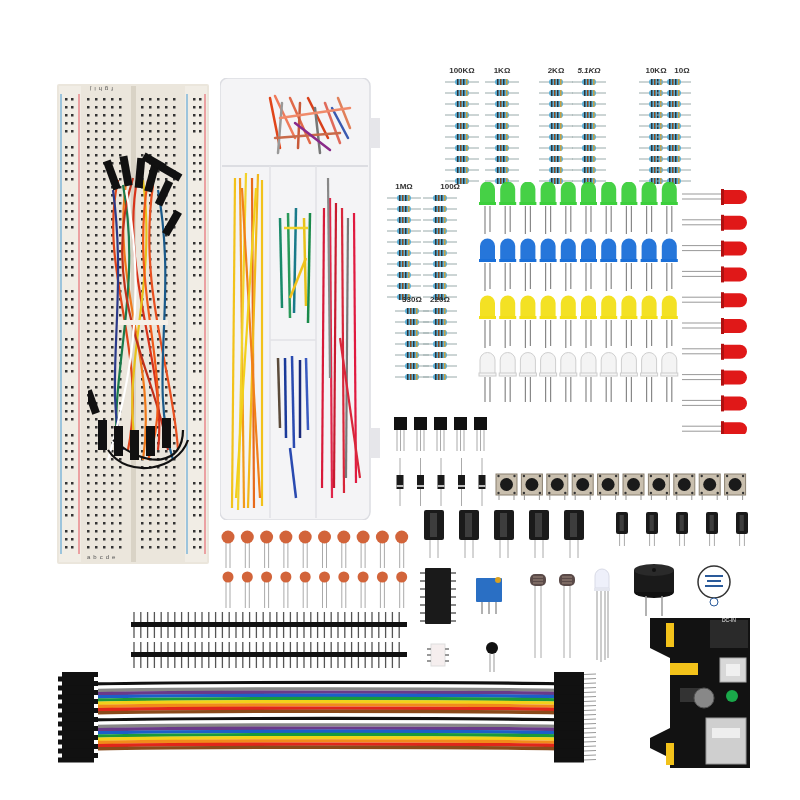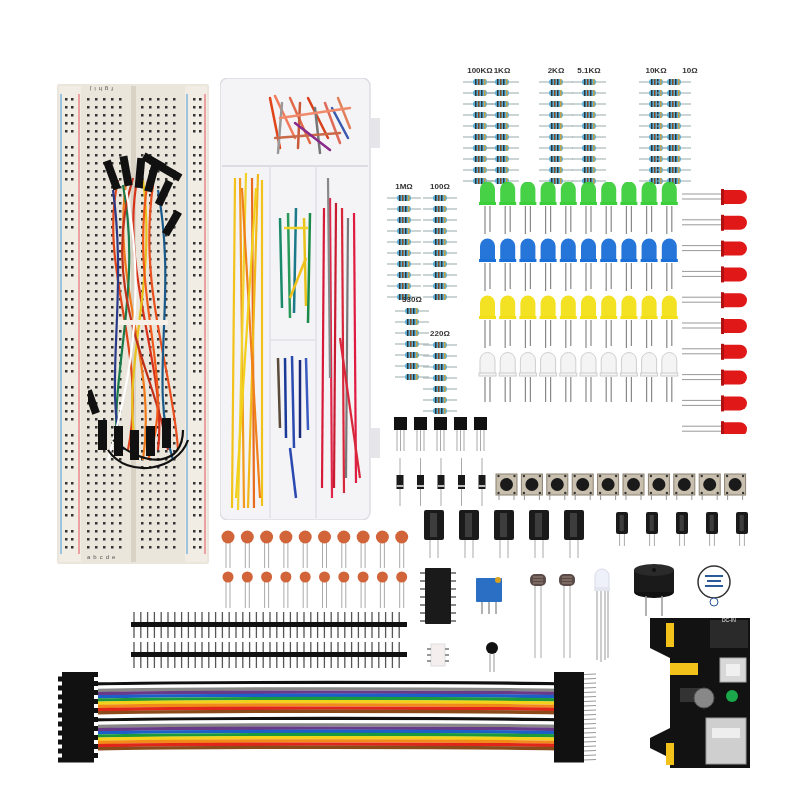--- a/index.html
+++ b/index.html
@@ -890,21 +890,21 @@
       <line x1="122" y1="130" x2="124" y2="415" stroke="#d8263a"></line>
       <line x1="128" y1="140" x2="126" y2="400" stroke="#777"></line>
       <line x1="134" y1="135" x2="136" y2="405" stroke="#e01a40"></line>
       <line x1="108" y1="100" x2="110" y2="300" stroke="#888"></line>
       <line x1="120" y1="260" x2="140" y2="400" stroke="#d8263a"></line>
     </g>
   </svg>
 </div>
 
 <div id="res-top">
-    <div class="abs" style="left: 442px; top: 66px; width: 40px; height: 122px; margin-left: 18px;">
+    <div class="abs" style="left: 442px; top: 66px; width: 40px; height: 122px;">
       <div class="rlabel" style="left: 0px; top: 0px;">100KΩ</div>
       <svg width="40" height="110" viewBox="0 0 40 110" style="position: absolute; top: 11px; left: 0px;">
         <g>
           <line x1="3" y1="5" x2="37" y2="5" stroke="#9aa" stroke-width="1"></line>
           <rect x="13" y="2" width="14" height="6" rx="3" fill="#5ab0d8"></rect>
           <rect x="15" y="2" width="1.5" height="6" fill="#333"></rect>
           <rect x="18" y="2" width="1.5" height="6" fill="#8a4a1a"></rect>
           <rect x="21" y="2" width="1.5" height="6" fill="#333"></rect>
           <rect x="24" y="2" width="1.5" height="6" fill="#c8a040"></rect>
         </g>
@@ -1146,21 +1146,21 @@
           <line x1="3" y1="104" x2="37" y2="104" stroke="#9aa" stroke-width="1"></line>
           <rect x="13" y="101" width="14" height="6" rx="3" fill="#5ab0d8"></rect>
           <rect x="15" y="101" width="1.5" height="6" fill="#333"></rect>
           <rect x="18" y="101" width="1.5" height="6" fill="#8a4a1a"></rect>
           <rect x="21" y="101" width="1.5" height="6" fill="#333"></rect>
           <rect x="24" y="101" width="1.5" height="6" fill="#c8a040"></rect>
         </g>
       </svg>
     </div>
     <div class="abs" style="left: 569px; top: 66px; width: 40px; height: 122px;">
-      <div class="rlabel" style="left: 0px; top: 0px;">5.1KΩ</div>
+      <div class="rlabel" style="left: 0px; top: 0px; font-style: italic;">5.1KΩ</div>
       <svg width="40" height="110" viewBox="0 0 40 110" style="position: absolute; top: 11px; left: 0px;">
         <g>
           <line x1="3" y1="5" x2="37" y2="5" stroke="#9aa" stroke-width="1"></line>
           <rect x="13" y="2" width="14" height="6" rx="3" fill="#5ab0d8"></rect>
           <rect x="15" y="2" width="1.5" height="6" fill="#333"></rect>
           <rect x="18" y="2" width="1.5" height="6" fill="#8a4a1a"></rect>
           <rect x="21" y="2" width="1.5" height="6" fill="#333"></rect>
           <rect x="24" y="2" width="1.5" height="6" fill="#c8a040"></rect>
         </g>
         <g>
@@ -1316,21 +1316,21 @@
           <line x1="3" y1="104" x2="37" y2="104" stroke="#9aa" stroke-width="1"></line>
           <rect x="13" y="101" width="14" height="6" rx="3" fill="#5ab0d8"></rect>
           <rect x="15" y="101" width="1.5" height="6" fill="#333"></rect>
           <rect x="18" y="101" width="1.5" height="6" fill="#8a4a1a"></rect>
           <rect x="21" y="101" width="1.5" height="6" fill="#333"></rect>
           <rect x="24" y="101" width="1.5" height="6" fill="#c8a040"></rect>
         </g>
       </svg>
     </div>
     <div class="abs" style="left: 654px; top: 66px; width: 40px; height: 122px;">
-      <div class="rlabel" style="left: 16px; top: 0px;">10Ω</div>
+      <div class="rlabel" style="left: 8px; top: 0px;">10Ω</div>
       <svg width="40" height="110" viewBox="0 0 40 110" style="position: absolute; top: 11px; left: 0px;">
         <g>
           <line x1="3" y1="5" x2="37" y2="5" stroke="#9aa" stroke-width="1"></line>
           <rect x="13" y="2" width="14" height="6" rx="3" fill="#5ab0d8"></rect>
           <rect x="15" y="2" width="1.5" height="6" fill="#333"></rect>
           <rect x="18" y="2" width="1.5" height="6" fill="#8a4a1a"></rect>
           <rect x="21" y="2" width="1.5" height="6" fill="#333"></rect>
           <rect x="24" y="2" width="1.5" height="6" fill="#c8a040"></rect>
         </g>
         <g>
@@ -1489,21 +1489,21 @@
           <line x1="3" y1="104" x2="37" y2="104" stroke="#9aa" stroke-width="1"></line>
           <rect x="13" y="101" width="14" height="6" rx="3" fill="#5ab0d8"></rect>
           <rect x="15" y="101" width="1.5" height="6" fill="#333"></rect>
           <rect x="18" y="101" width="1.5" height="6" fill="#8a4a1a"></rect>
           <rect x="21" y="101" width="1.5" height="6" fill="#333"></rect>
           <rect x="24" y="101" width="1.5" height="6" fill="#c8a040"></rect>
         </g>
       </svg>
     </div>
     <div class="abs" style="left: 420px; top: 182px; width: 40px; height: 122px;">
-      <div class="rlabel" style="left: 0px; top: 0px;">100Ω</div>
+      <div class="rlabel" style="left: 0px; top: 0px; text-align: right;">100Ω</div>
       <svg width="40" height="110" viewBox="0 0 40 110" style="position: absolute; top: 11px; left: 0px;">
         <g>
           <line x1="3" y1="5" x2="37" y2="5" stroke="#9aa" stroke-width="1"></line>
           <rect x="13" y="2" width="14" height="6" rx="3" fill="#5ab0d8"></rect>
           <rect x="15" y="2" width="1.5" height="6" fill="#333"></rect>
           <rect x="18" y="2" width="1.5" height="6" fill="#8a4a1a"></rect>
           <rect x="21" y="2" width="1.5" height="6" fill="#333"></rect>
           <rect x="24" y="2" width="1.5" height="6" fill="#c8a040"></rect>
         </g>
         <g>
@@ -1634,21 +1634,21 @@
         <g>
           <line x1="3" y1="71" x2="37" y2="71" stroke="#9aa" stroke-width="1"></line>
           <rect x="13" y="68" width="14" height="6" rx="3" fill="#5ab0d8"></rect>
           <rect x="15" y="68" width="1.5" height="6" fill="#333"></rect>
           <rect x="18" y="68" width="1.5" height="6" fill="#8a4a1a"></rect>
           <rect x="21" y="68" width="1.5" height="6" fill="#333"></rect>
           <rect x="24" y="68" width="1.5" height="6" fill="#c8a040"></rect>
         </g>
       </svg>
     </div>
-    <div class="abs" style="left: 420px; top: 295px; width: 40px; height: 89px; margin-top: 34px;">
+    <div class="abs" style="left: 420px; top: 295px; width: 40px; height: 89px;">
       <div class="rlabel" style="left: 0px; top: 0px;">220Ω</div>
       <svg width="40" height="77" viewBox="0 0 40 77" style="position: absolute; top: 11px; left: 0px;">
         <g>
           <line x1="3" y1="5" x2="37" y2="5" stroke="#9aa" stroke-width="1"></line>
           <rect x="13" y="2" width="14" height="6" rx="3" fill="#5ab0d8"></rect>
           <rect x="15" y="2" width="1.5" height="6" fill="#333"></rect>
           <rect x="18" y="2" width="1.5" height="6" fill="#8a4a1a"></rect>
           <rect x="21" y="2" width="1.5" height="6" fill="#333"></rect>
           <rect x="24" y="2" width="1.5" height="6" fill="#c8a040"></rect>
         </g>

